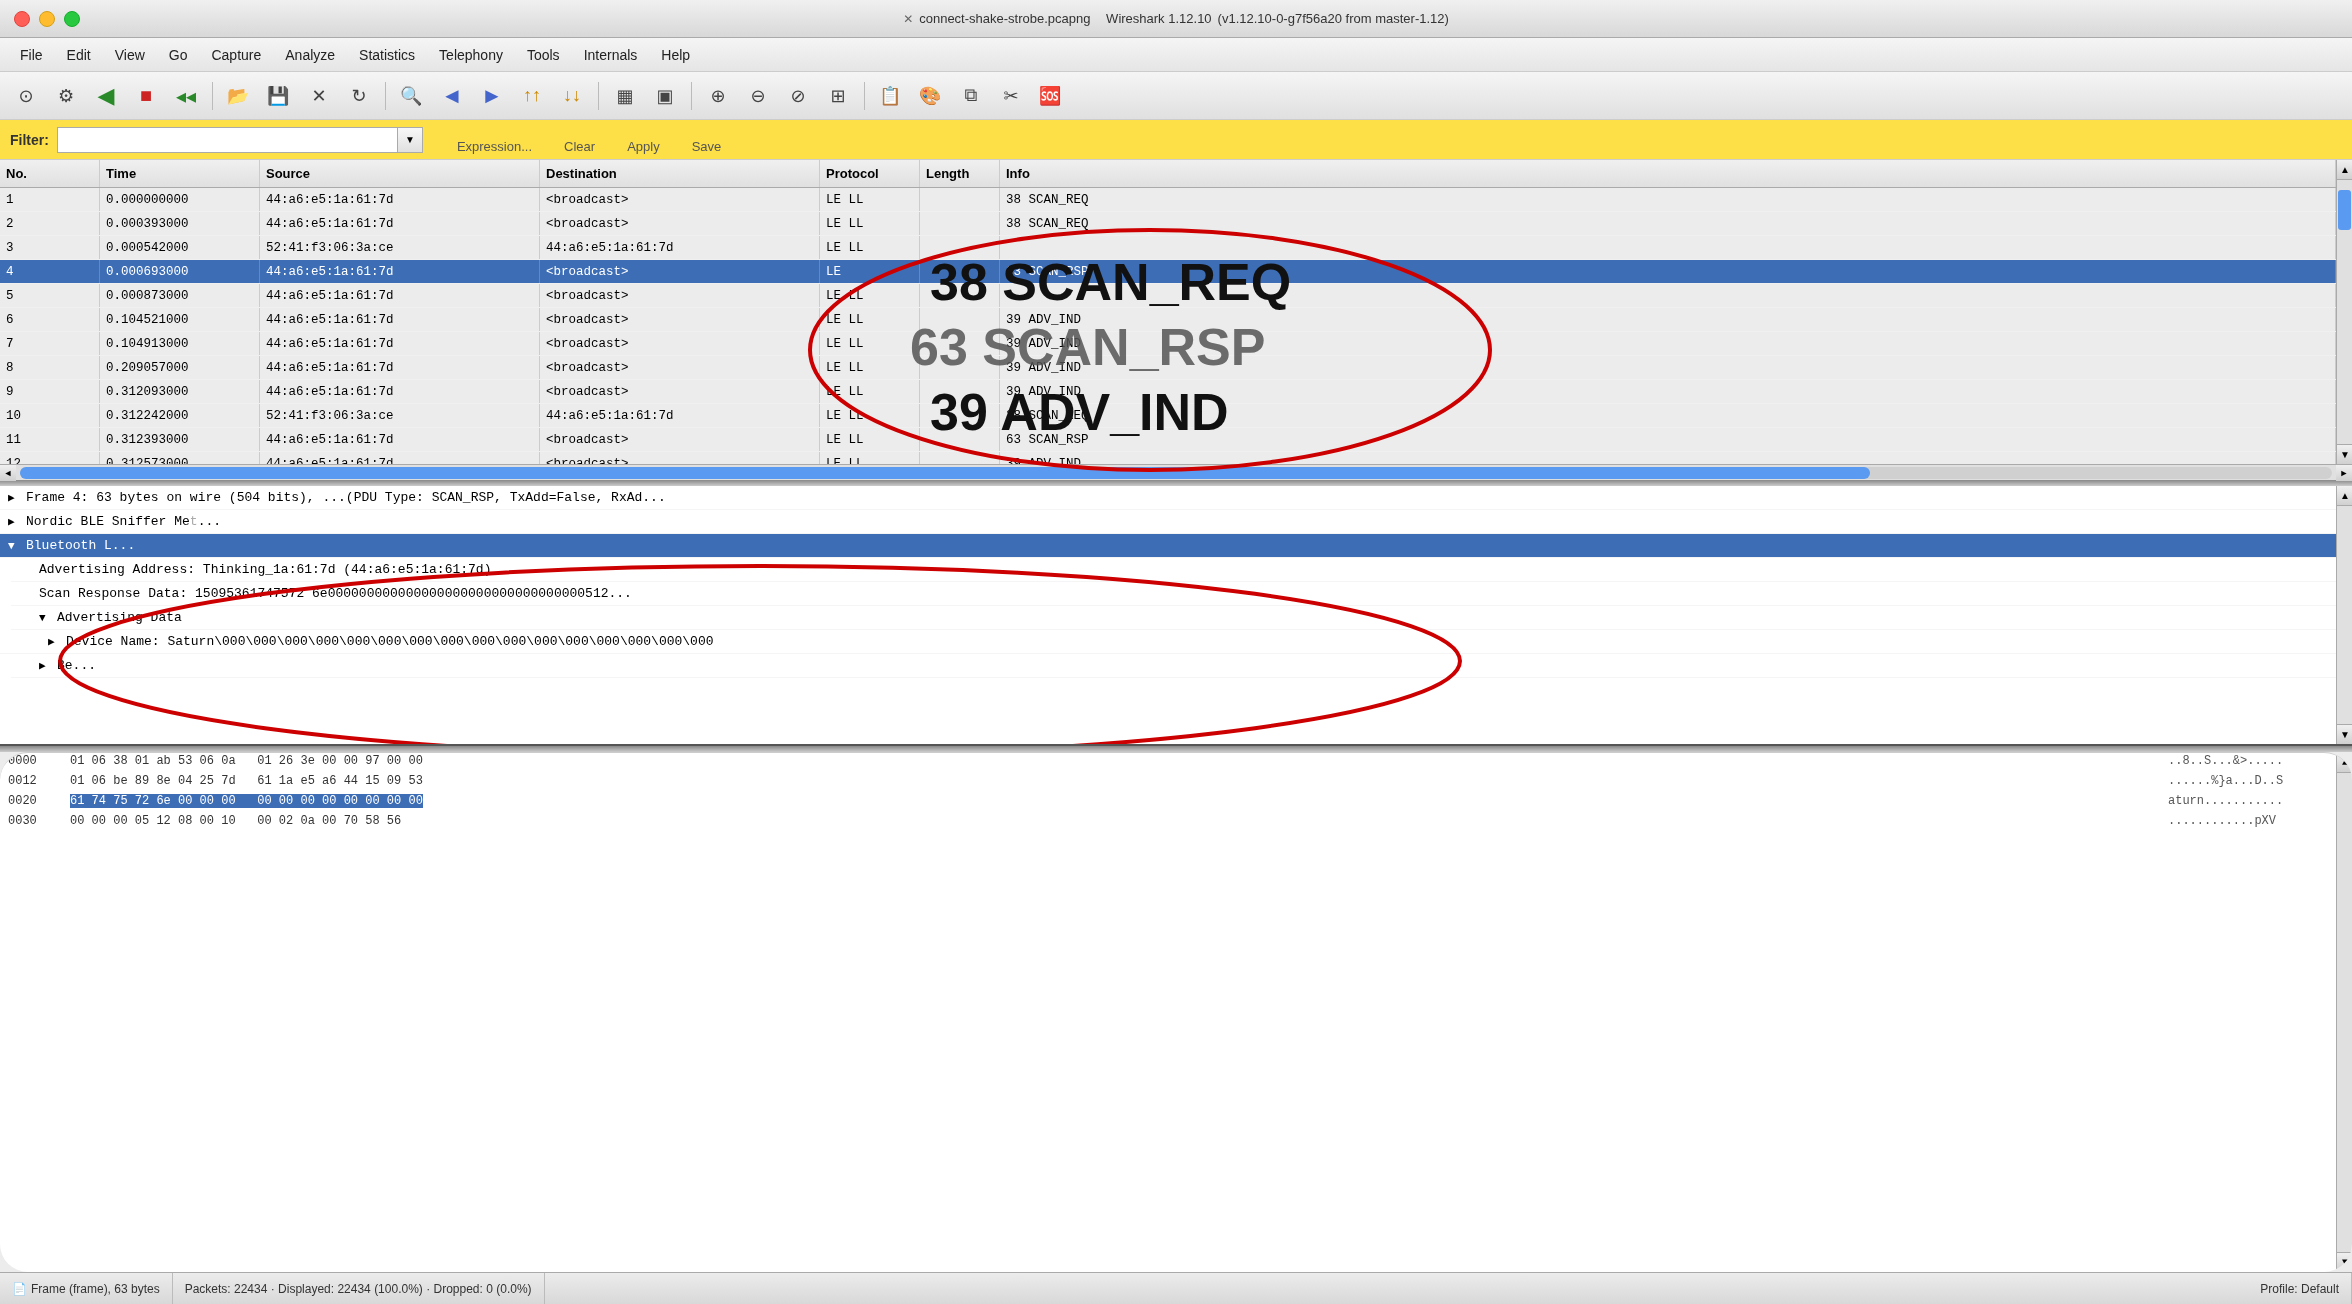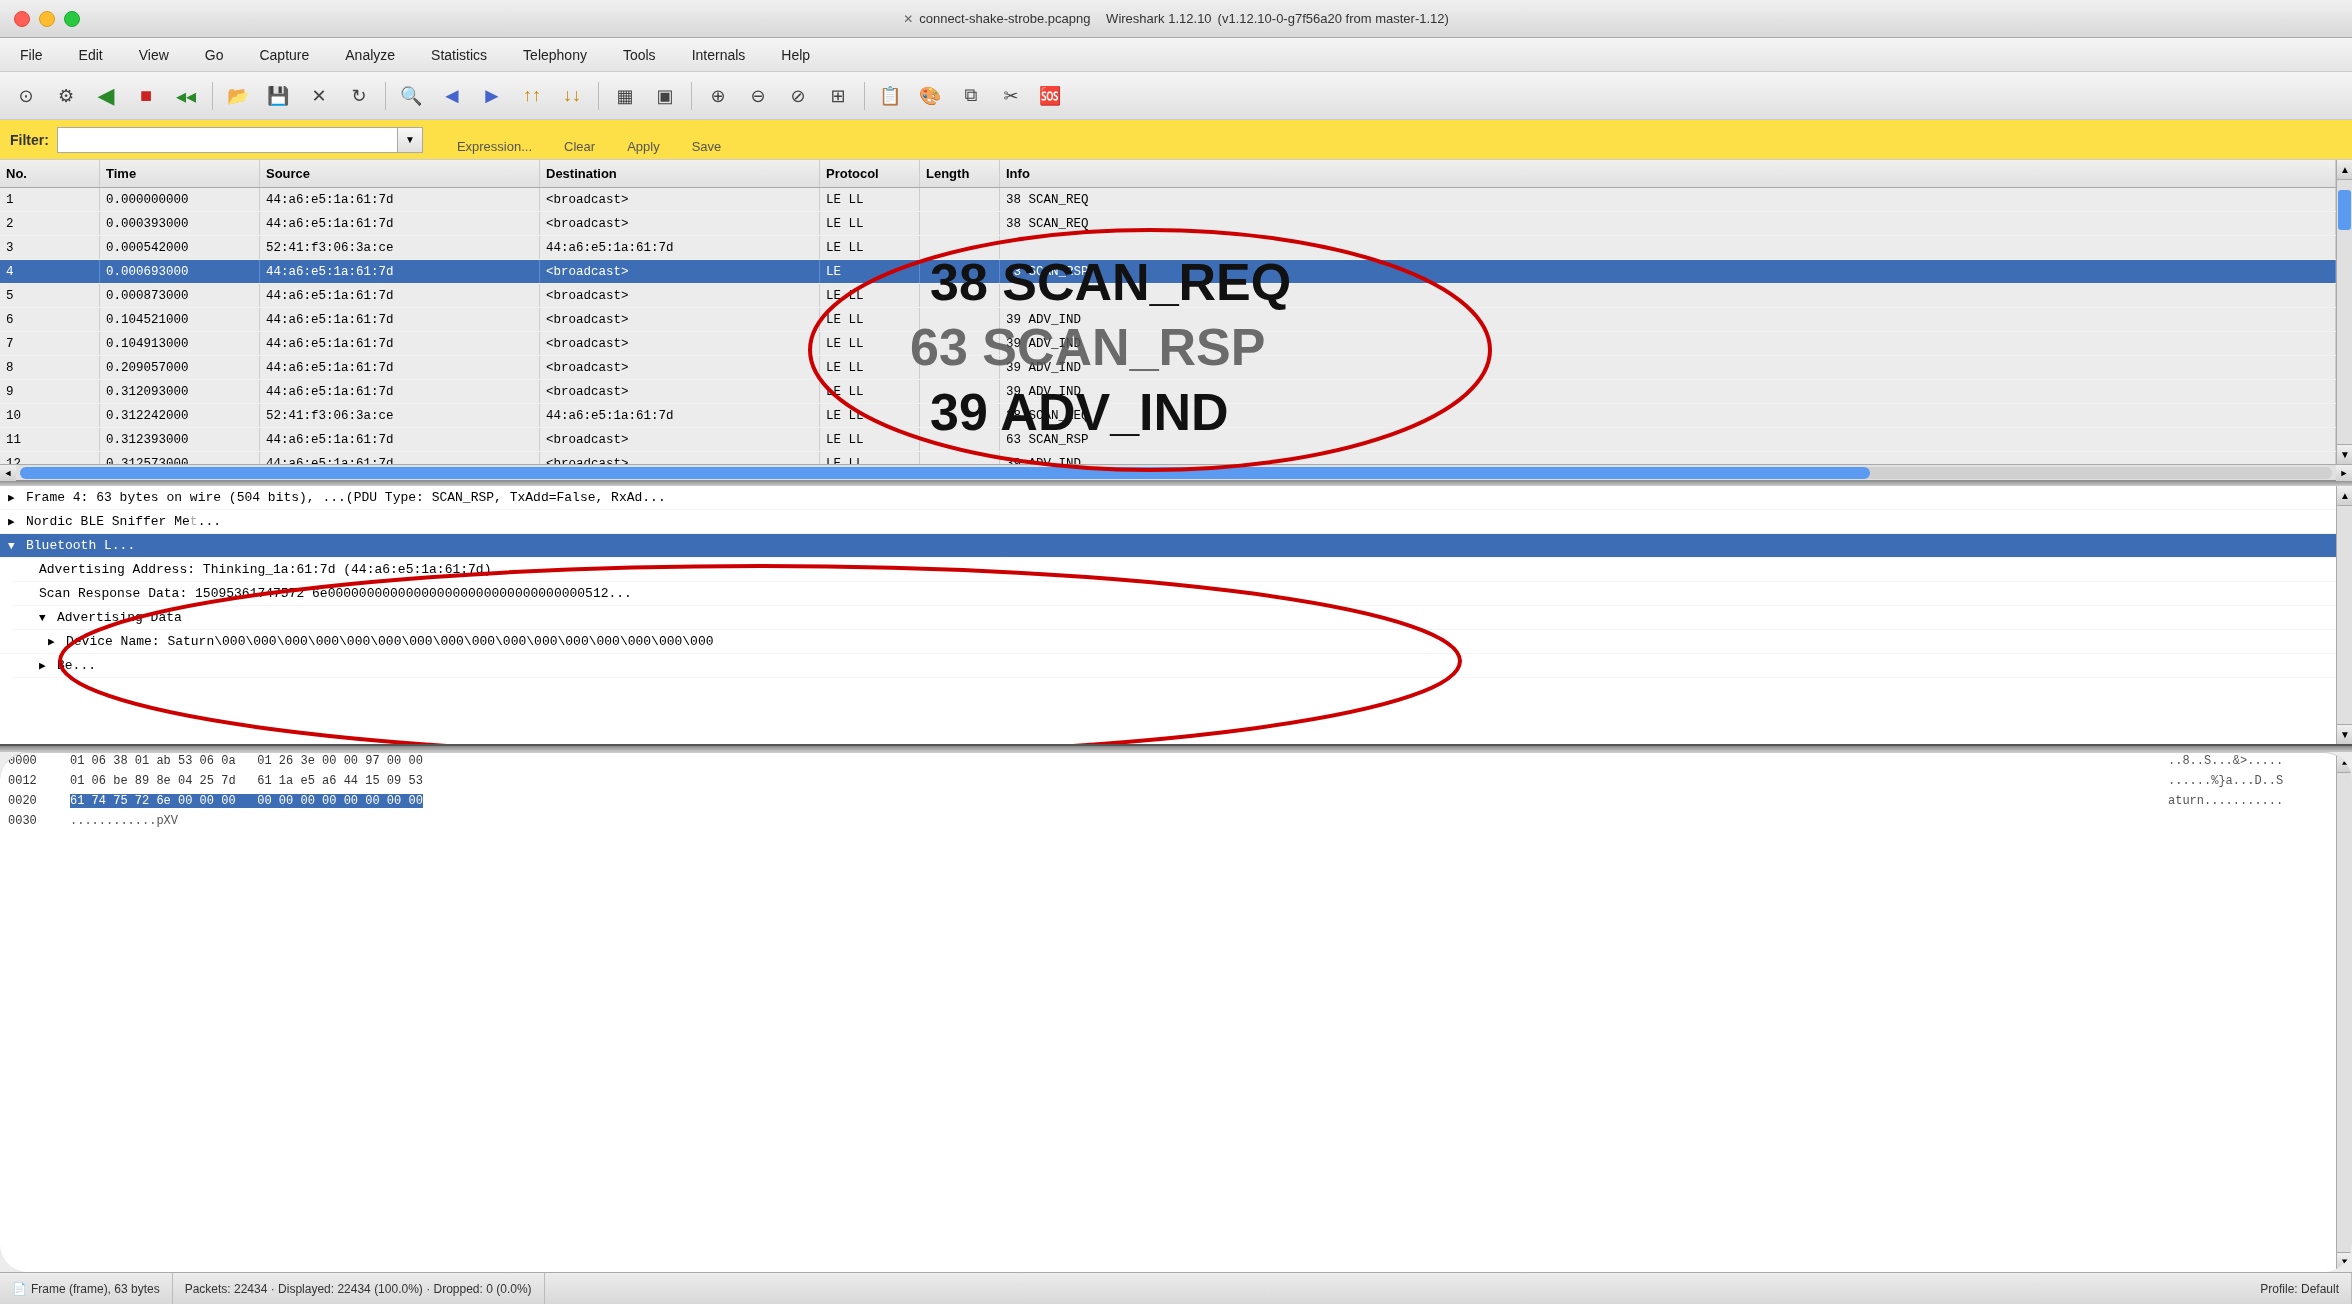--- a/index.html
+++ b/index.html
@@ -42,21 +42,21 @@
     .title-icon { color: #666; font-size: 12px; }
 
     
     #menubar {
       background: linear-gradient(to bottom, #f5f5f5, #e5e5e5);
       height: 34px;
       display: flex;
       align-items: center;
       padding: 0 10px;
       border-bottom: 1px solid #ccc;
-      gap: 16px;
+      gap: 4px;
     }
     .menu-item {
       padding: 4px 10px;
       font-size: 14px;
       color: #222;
       cursor: pointer;
       border-radius: 4px;
     }
 
     
@@ -599,20 +599,21 @@
           <span class="hex-bytes">01 06 be 89 8e 04 25 7d &nbsp; 61 1a e5 a6 44 15 09 53</span>
           <span class="hex-ascii">......%}a...D..S</span>
         </div>
         <div class="hex-row">
           <span class="hex-offset">0020</span>
           <span class="hex-bytes"><span class="hl">61 74 75 72 6e 00 00 00 &nbsp; 00 00 00 00 00 00 00 00</span></span>
           <span class="hex-ascii">aturn...........</span>
         </div>
         <div class="hex-row">
           <span class="hex-offset">0030</span>
+          <span class="hex-bytes">00 00 00 05 12 08 00 10 &nbsp; 00 02 0a 00 70 58 56</span>
           <span class="hex-ascii">............pXV</span>
         </div>
       </div>
 
       <div class="vscrollbar" style="display:flex;flex-direction:column;">
         <div style="width:16px;height:20px;background:linear-gradient(to bottom,#f0f0f0,#d0d0d0);display:flex;align-items:center;justify-content:center;font-size:10px;cursor:pointer;border-bottom:1px solid #aaa;">▲</div>
         <div style="flex:1;"></div>
         <div style="width:16px;height:20px;background:linear-gradient(to bottom,#f0f0f0,#d0d0d0);display:flex;align-items:center;justify-content:center;font-size:10px;cursor:pointer;border-top:1px solid #aaa;">▼</div>
       </div>
     </div>

